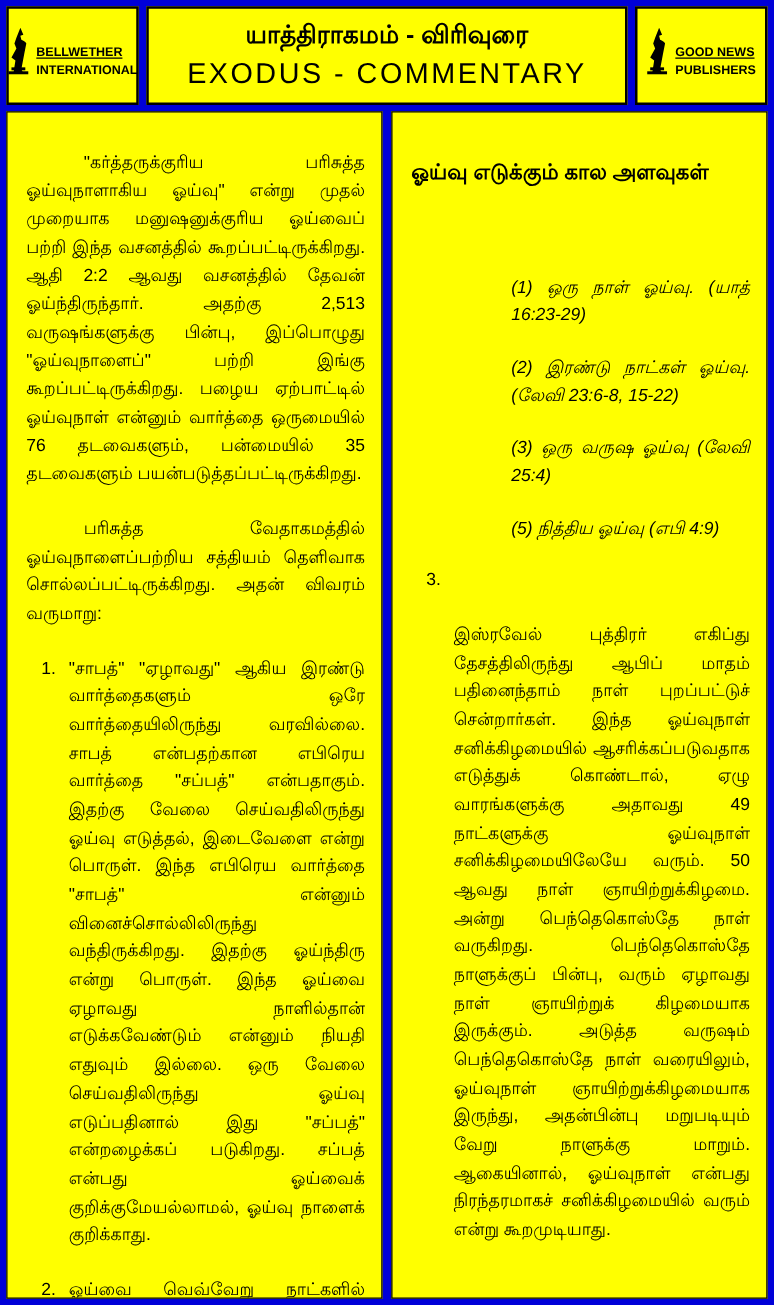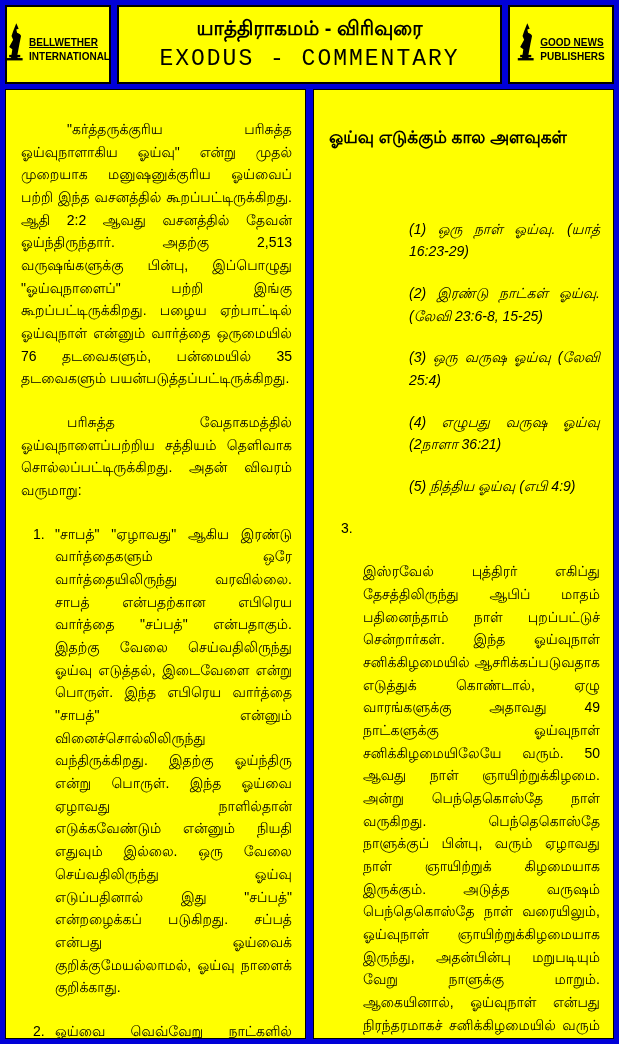--- a/index.html
+++ b/index.html
@@ -25,21 +25,21 @@
   .logo-figure { flex-shrink: 0; }
   .logo-text { display: flex; flex-direction: column; font-weight: bold;
     font-size: 10px; line-height: 1.45; letter-spacing: 0; white-space: nowrap; margin-top: 11px; }
   .logo-line1 { text-decoration: underline; }
   .title-box {
     flex: 1; background: #FFFF00; border: 2px solid #000;
     display: flex; flex-direction: column; align-items: center; justify-content: center;
     gap: 4px;
   }
   .title-tamil { font-weight: bold; font-size: 20px; }
-  .title-english { font-family: Liberation Mono, monospace; font-size: 23px; letter-spacing: 2px; text-align: right; }
+  .title-english { font-family: Liberation Sans, sans-serif; font-size: 23px; letter-spacing: 2px; text-align: right; }
   
   .columns { display: flex; gap: 7px; margin-top: 5px; flex: 1; min-height: 0; }
   .column {
     flex: 1; background: #FFFF00; border: 1px solid #000;
     padding: 28px 13px 10px 15px;
     font-size: 14px; line-height: 1.62;
     overflow: hidden;
   }
   .para { text-align: justify; margin-bottom: 21px; }
   .para.indent-first { text-indent: 46px; }
@@ -118,29 +118,25 @@
 
     <div class="column">
       <div class="rc-heading">ஓய்வு எடுக்கும் கால அளவுகள்</div>
 
       <div class="sub-item">
         <span>(1)</span>
         <span>ஒரு நாள் ஓய்வு. (யாத் 16:23-29)</span>
       </div>
       <div class="sub-item">
         <span>(2)</span>
-        <span>இரண்டு நாட்கள் ஓய்வு. (லேவி 23:6-8, 15-25)</span>
+        <span>இரண்டு நாட்கள் ஓய்வு. (லேவி 23:6-8, 15-22)</span>
       </div>
       <div class="sub-item">
         <span>(3)</span>
         <span>ஒரு வருஷ ஓய்வு (லேவி 25:4)</span>
-      </div>
-      <div class="sub-item">
-        <span>(4)</span>
-        <span>எழுபது வருஷ ஓய்வு (2நாளா 36:21)</span>
       </div>
       <div class="sub-item">
         <span>(5)</span>
         <span>நித்திய ஓய்வு (எபி 4:9)</span>
       </div>
 
       <div class="list-item">
         <span class="list-num">3.</span>
       </div>
 

